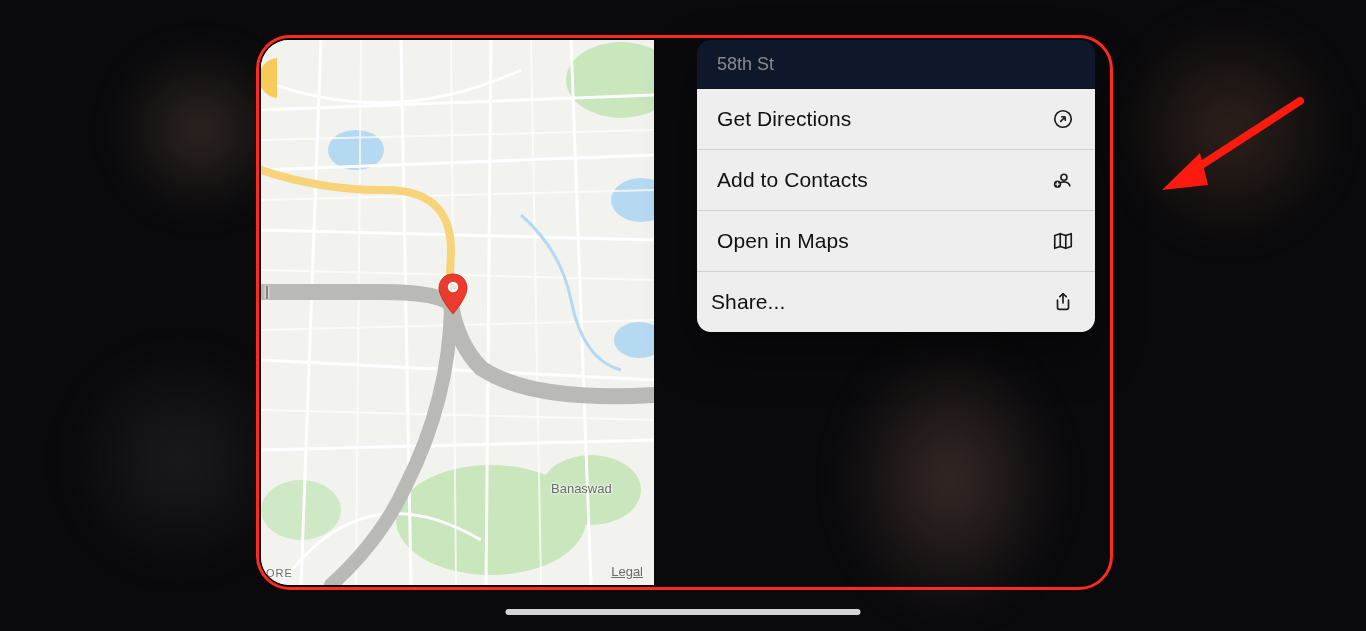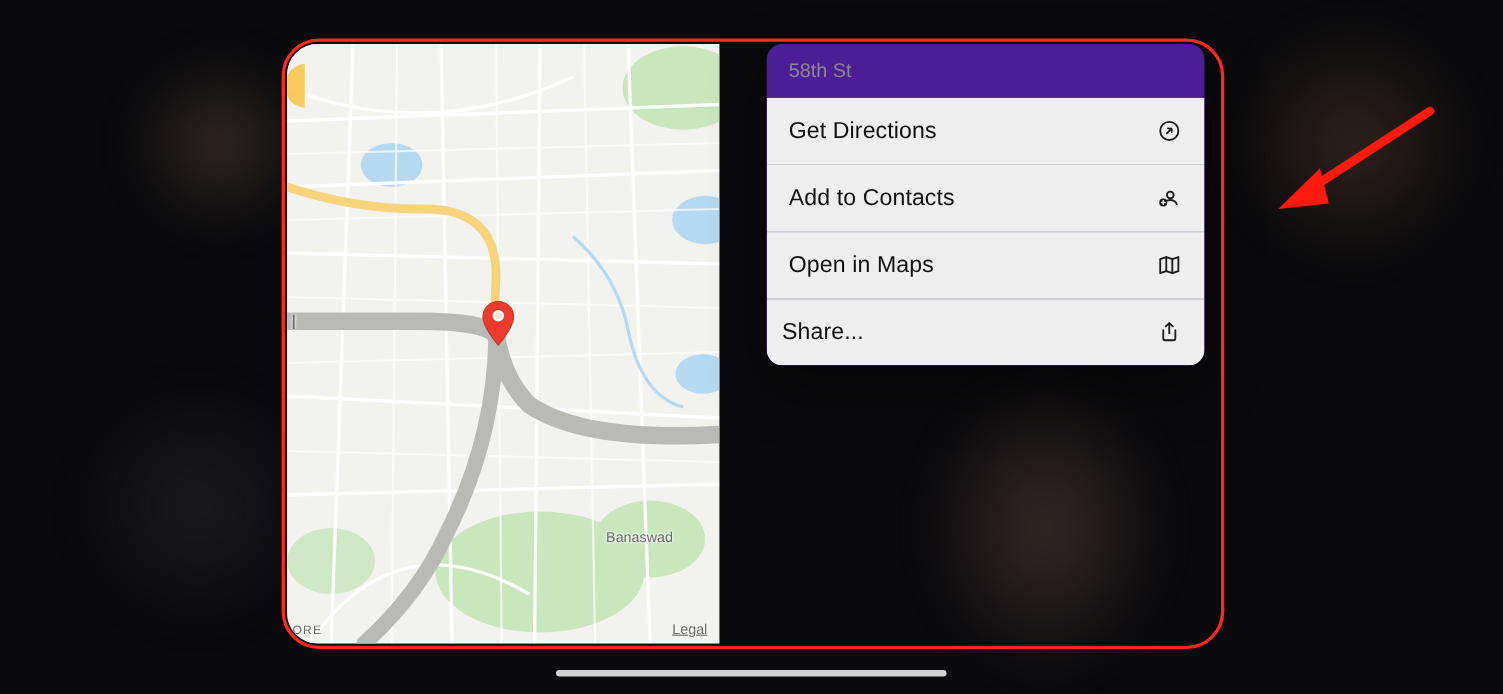--- a/index.html
+++ b/index.html
@@ -70,21 +70,21 @@
     font-size: 13px;
     color: #6b6b6b;
     text-decoration: underline;
   }
 
   .context-menu {
     position: absolute;
     left: 697px;
     top: 40px;
     width: 398px;
-    background: #4c1d95;
+    background: #0f172a;
     border-radius: 14px;
     overflow: hidden;
     box-shadow: 0 20px 50px rgba(0,0,0,0.45);
   }
 
   .menu-header {
     padding: 14px 20px 13px 20px;
     color: #8a8a8e;
     font-size: 18px;
     border-bottom: 1px solid rgba(0,0,0,0.12);

